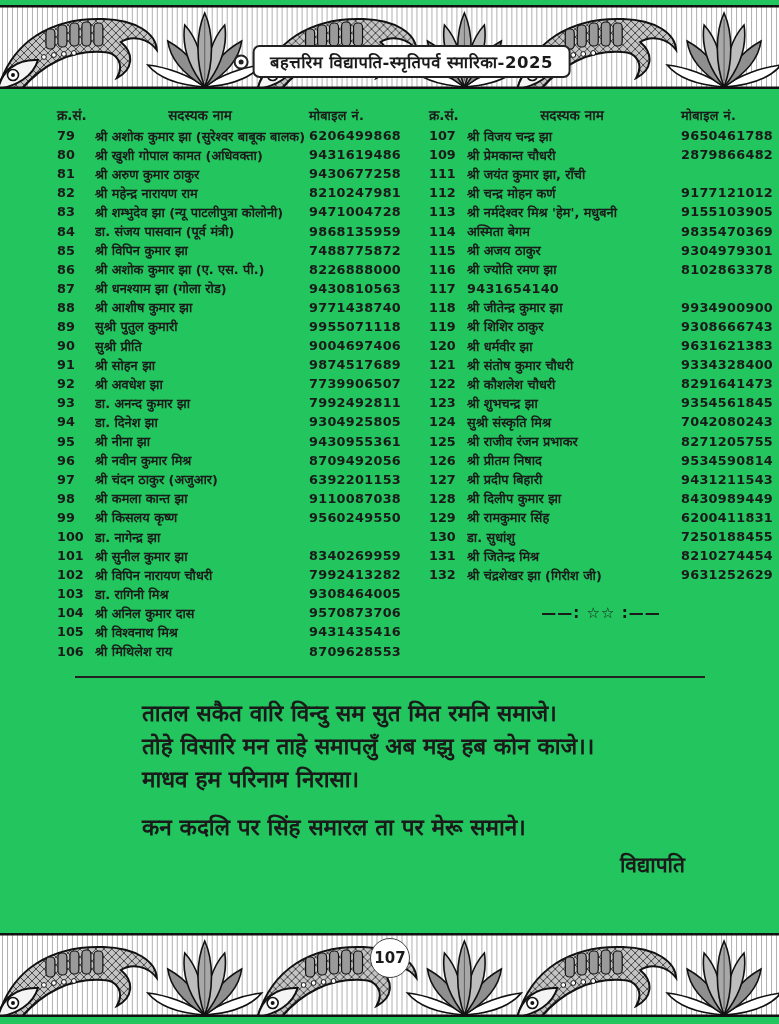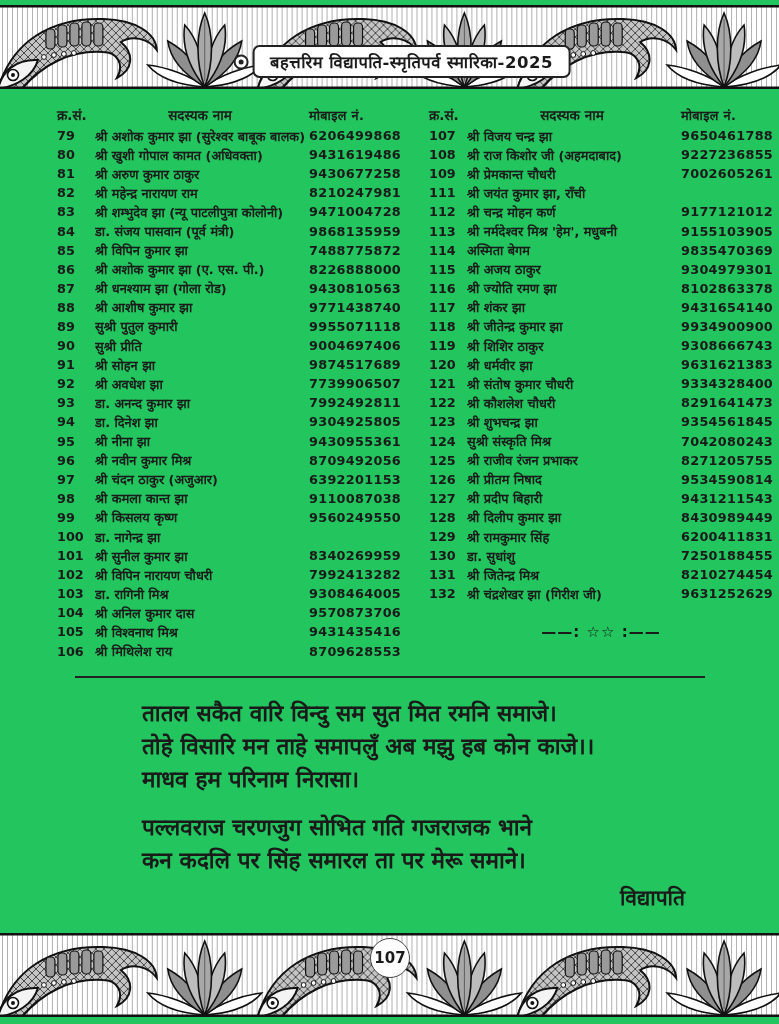--- a/index.html
+++ b/index.html
@@ -266,28 +266,23 @@
         <span class="nm">सदस्यक नाम</span>
         <span class="ph">मोबाइल नं.</span>
       </div>
       <div id="right-rows">
           <div class="trow">
             <span class="sn">107</span>
             <span class="nm">श्री विजय चन्द्र झा</span>
             <span class="ph">9650461788</span>
           </div>
           <div class="trow">
-            <span class="sn">108</span>
-            <span class="nm">श्री राज किशोर जी (अहमदाबाद)</span>
-            <span class="ph">9227236855</span>
-          </div>
-          <div class="trow">
             <span class="sn">109</span>
             <span class="nm">श्री प्रेमकान्त चौधरी</span>
-            <span class="ph">7002605261</span>
+            <span class="ph">2879866482</span>
           </div>
           <div class="trow">
             <span class="sn">111</span>
             <span class="nm">श्री जयंत कुमार झा, राँची</span>
             <span class="ph"></span>
           </div>
           <div class="trow">
             <span class="sn">112</span>
             <span class="nm">श्री चन्द्र मोहन कर्ण</span>
             <span class="ph">9177121012</span>
@@ -307,21 +302,20 @@
             <span class="nm">श्री अजय ठाकुर</span>
             <span class="ph">9304979301</span>
           </div>
           <div class="trow">
             <span class="sn">116</span>
             <span class="nm">श्री ज्योति रमण झा</span>
             <span class="ph">8102863378</span>
           </div>
           <div class="trow">
             <span class="sn">117</span>
-            <span class="nm">श्री शंकर झा</span>
             <span class="ph">9431654140</span>
           </div>
           <div class="trow">
             <span class="sn">118</span>
             <span class="nm">श्री जीतेन्द्र कुमार झा</span>
             <span class="ph">9934900900</span>
           </div>
           <div class="trow">
             <span class="sn">119</span>
             <span class="nm">श्री शिशिर ठाकुर</span>
@@ -397,21 +391,20 @@
       <div class="star-divider">——: ☆☆ :——</div>
     </div>
   </div>
 
   <div class="rule"></div>
   <div class="poem">
     <div class="pline">तातल सकैत वारि विन्दु सम सुत मित रमनि समाजे।</div>
     <div class="pline">तोहे विसारि मन ताहे समापलुँ अब मझु हब कोन काजे।।</div>
     <div class="pline">माधव हम परिनाम निरासा।</div>
     <div class="stanza2">
-      <div class="pline">पल्लवराज चरणजुग सोभित गति गजराजक भाने</div>
       <div class="pline">कन कदलि पर सिंह समारल ता पर मेरू समाने।</div>
     </div>
     <div class="attribution">विद्यापति</div>
   </div>
 
   <div class="band-wrap band-bottom">
     <svg viewBox="0 0 780 84" preserveAspectRatio="none" aria-hidden="true">
       <defs>
         <pattern id="vhB" width="5" height="10" patternUnits="userSpaceOnUse">
           <rect width="5" height="10" fill="#ffffff"></rect>

